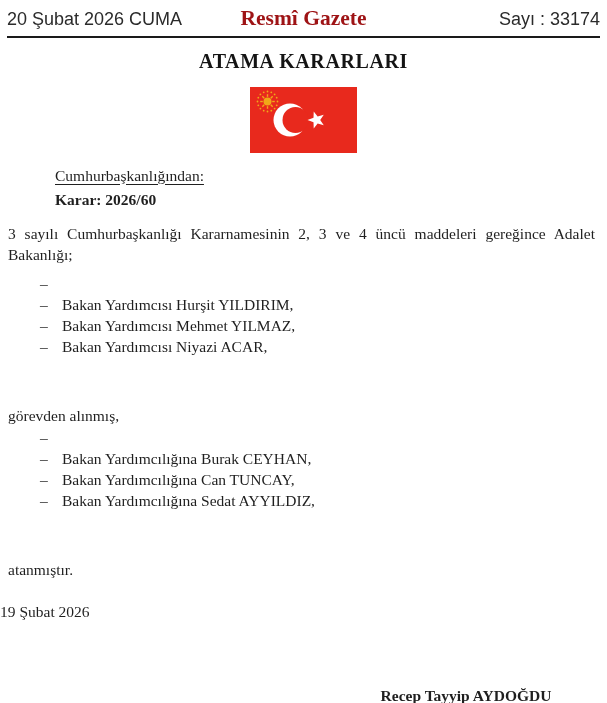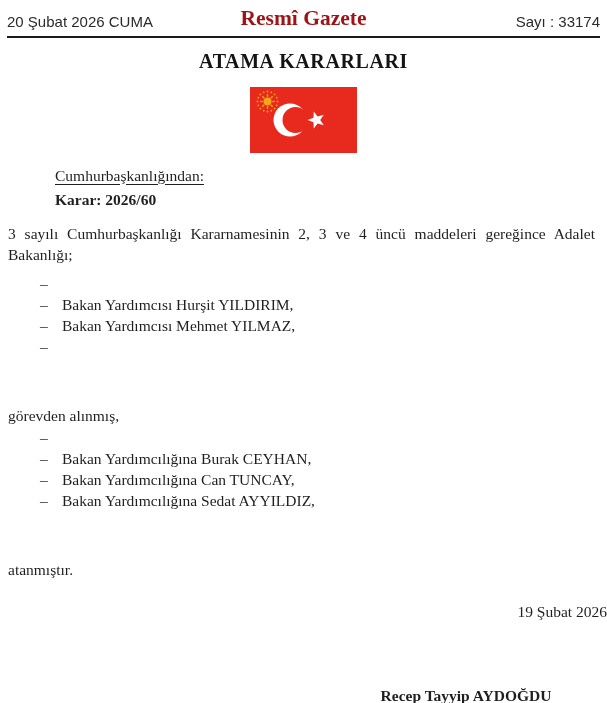--- a/index.html
+++ b/index.html
@@ -14,21 +14,21 @@
 
   
   .masthead {
     display: flex; align-items: flex-end;
     margin: 0 7px;
     padding: 8px 0 6px 0;
     border-bottom: 2px solid #1a1a1a;
   }
   .masthead-date, .masthead-issue {
     font-family: "Liberation Sans", sans-serif;
-    font-size: 15px; color: #2b2b2b;
+    font-size: 18px; color: #2b2b2b;
     white-space: nowrap;
   }
   .masthead-date { width: 180px; text-align: left; }
   .masthead-issue { width: 180px; text-align: right; }
   .masthead-title {
     flex: 1; text-align: center;
     font-family: "Liberation Serif", serif;
     font-weight: bold; font-size: 21.5px;
     color: #9e1315; line-height: 1;
   }
@@ -72,21 +72,21 @@
     font-size: 15.5px; line-height: 21.2px;
   }
   .list-item .marker { width: 22px; flex: 0 0 22px; }
   .closing {
     margin-left: 8px;
     font-size: 15.5px; line-height: 21.2px; margin-top: 48px;
   }
 
   .decision-date {
     margin-top: 20px;
-    text-align: right;
+    text-align: left;
     font-size: 15.5px; line-height: 21px;
   }
 
   
   .signature {
     margin-top: 64px;
     margin-left: 355px;
     width: 222px;
     text-align: center;
   }
@@ -166,20 +166,21 @@
       <div class="list-item">
         <span class="marker">–</span>
         <span>Bakan Yardımcısı Hurşit YILDIRIM,</span>
       </div>
       <div class="list-item">
         <span class="marker">–</span>
         <span>Bakan Yardımcısı Mehmet YILMAZ,</span>
       </div>
       <div class="list-item">
         <span class="marker">–</span>
+        <span>Bakan Yardımcısı Niyazi ACAR,</span>
       </div>
     </div>
     <div class="closing">görevden alınmış,</div>
 
     <div class="name-list" style="margin-top:0">
       <div class="list-item">
         <span class="marker">–</span>
       </div>
       <div class="list-item">
         <span class="marker">–</span>

